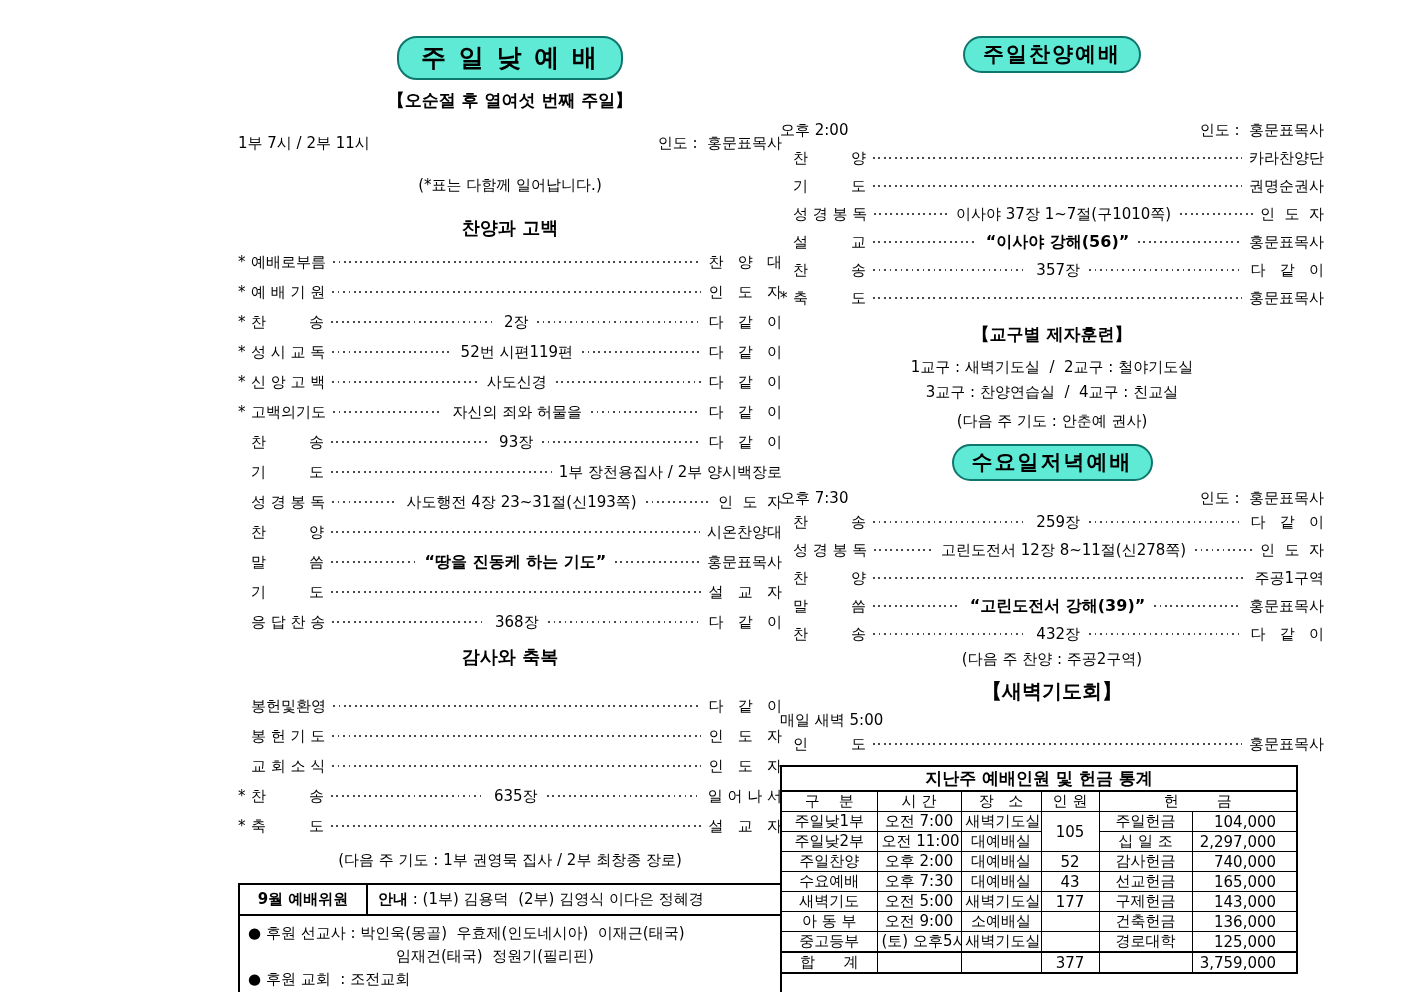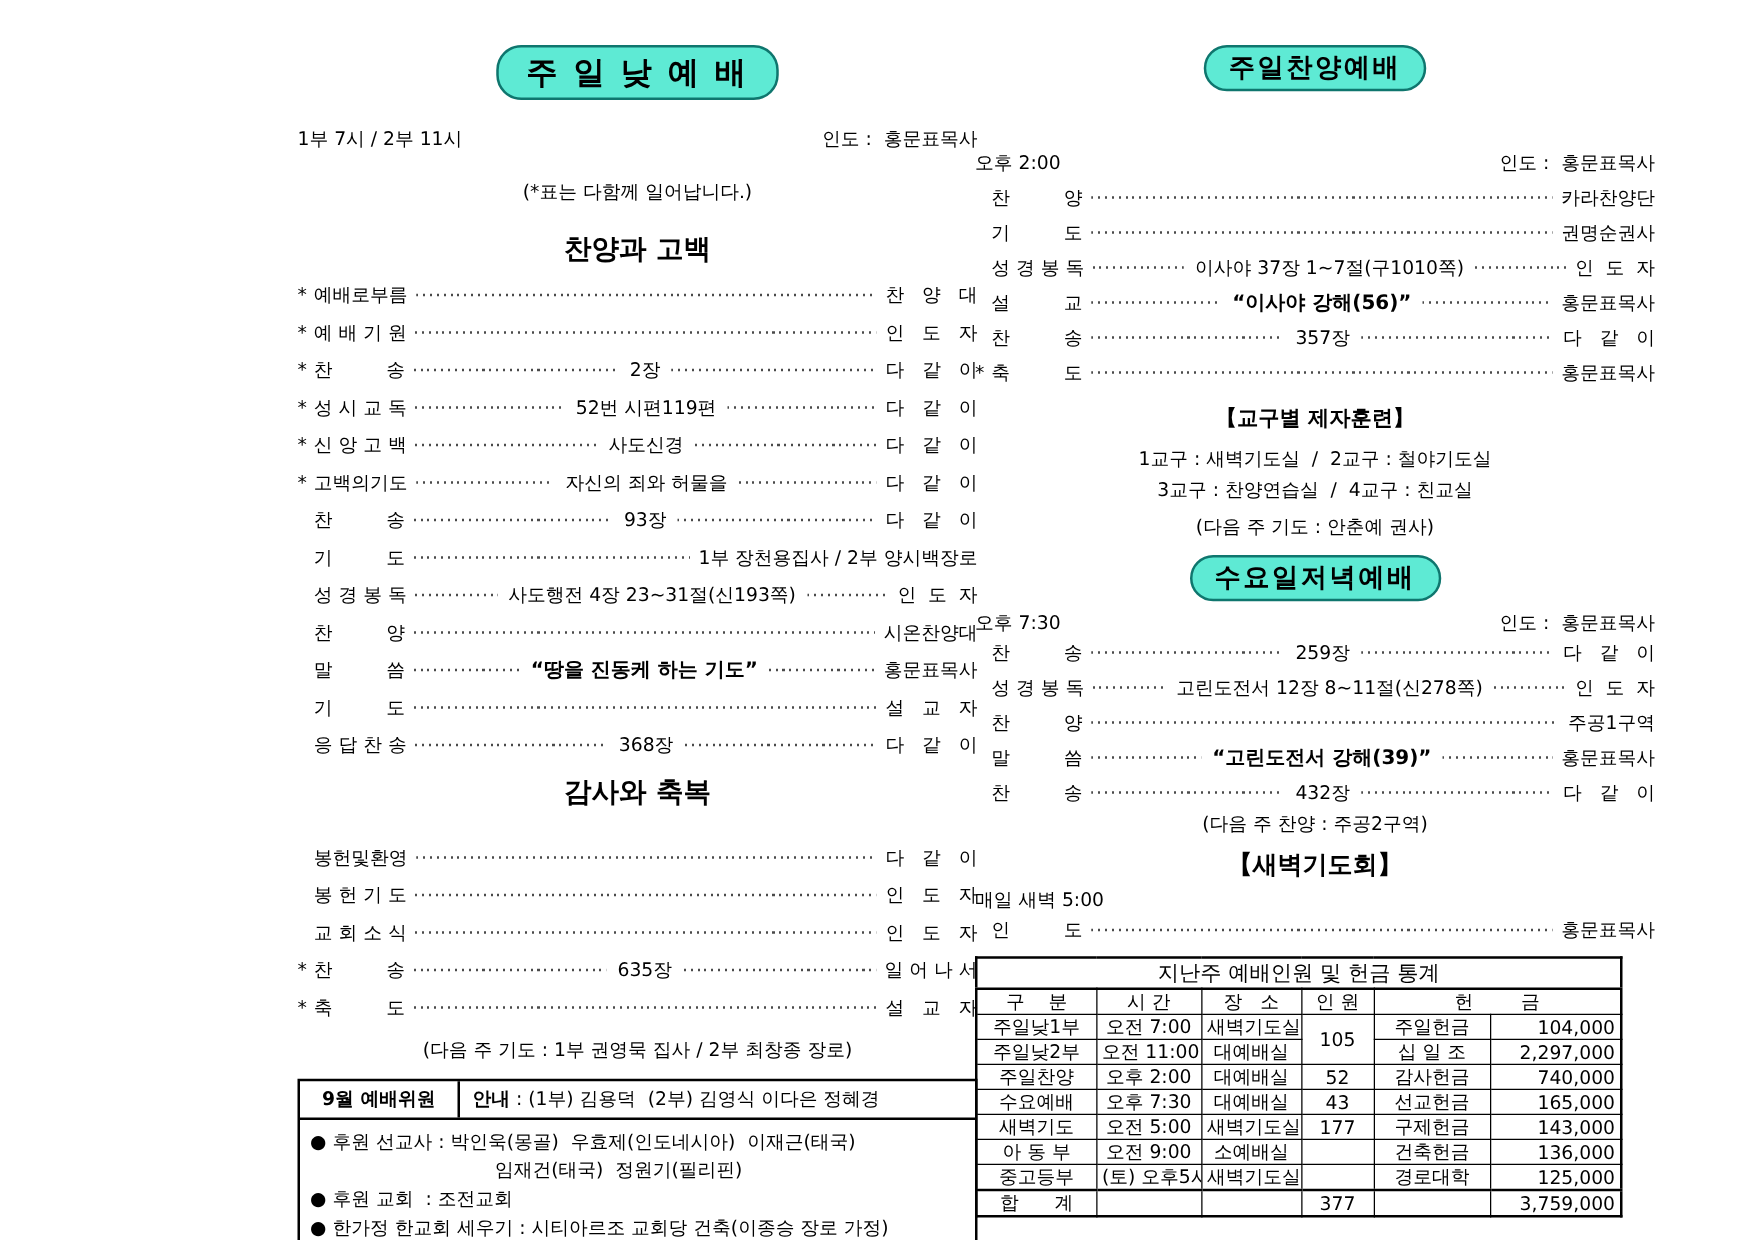--- a/index.html
+++ b/index.html
@@ -24,21 +24,21 @@
   }
   .title-box.small { font-size: 21px; padding: 2px 18px 3px; }
 
   .subtitle { text-align: center; font-weight: bold; font-size: 17px; margin-top: 9px; white-space: pre; }
 
   .time-line { display: flex; justify-content: space-between; white-space: pre; }
   .tl-left-only { white-space: pre; }
 
   .note { text-align: center; margin-top: 23px; white-space: pre; }
 
-  .sec-header { text-align: center; font-weight: bold; font-size: 22px; white-space: pre; }
+  .sec-header { text-align: center; font-weight: bold; font-size: 18px; white-space: pre; }
 
   .worship-row { display: flex; align-items: center; height: 30px; white-space: pre; }
   .col-right .worship-row { height: 28px; }
   .w-star { width: 13px; flex: 0 0 13px; }
   .w-label { white-space: pre; }
   .w-center { white-space: pre; padding: 0 2px; }
   .w-center.bold { font-weight: bold; font-size: 16px; }
   .w-right { white-space: pre; text-align: right; }
   .leader {
     flex: 1 1 auto; min-width: 12px; height: 2px; margin: 0 7px; align-self: center;
@@ -58,31 +58,32 @@
   .bullet-cont { padding-left: 148px; line-height: 23px; white-space: pre; }
 
   .disc-block { margin-top: 11px; }
   .disc-lines { margin-top: 9px; }
   .disc-line { text-align: center; line-height: 25px; white-space: pre; }
 
   .dawn-header { text-align: center; font-weight: bold; font-size: 20px; white-space: pre; }
 
   table.stats { border-collapse: collapse; border: 2px solid #000; width: 516px; table-layout: fixed; margin-top: 7px; }
   table.stats td { border: 1px solid #000; height: 20px; padding: 0 4px; text-align: center; white-space: pre; overflow: hidden; font-size: 15px; }
-  table.stats td.t-title { font-weight: normal; font-size: 17px; height: 15px; border-bottom: 2px solid #000; }
-  table.stats td.amount { text-align: right; padding-right: 4px; }
+  table.stats td.t-title { font-weight: bold; font-size: 17px; height: 15px; border-bottom: 2px solid #000; }
+  table.stats td.amount { text-align: right; padding-right: 20px; }
   table.stats tr.total td { border-top: 2px solid #000; }
 </style>
 </head>
 <body>
 
 <div class="col col-left">
   <div class="title-wrap">
     <div class="title-box">주 일 낮 예 배</div>
   </div>
+  <div class="subtitle">【오순절 후 열여섯 번째 주일】</div>
   <div class="time-line" style="margin-top:22px;">
     <span>1부 7시 / 2부 11시</span>
     <span>인도 :  홍문표목사</span>
   </div>
   <div class="note">(*표는 다함께 일어납니다.)</div>
   <div id="left-sections">
       <div class="sec-header" style="margin: 21px 0px 7px;">찬양과 고백</div>
       <div class="worship-row"><span class="w-star">*</span><span class="w-label">예배로부름</span><div class="leader"></div><span class="w-right">찬   양   대</span></div>
       <div class="worship-row"><span class="w-star">*</span><span class="w-label">예 배 기 원</span><div class="leader"></div><span class="w-right">인   도   자</span></div>
       <div class="worship-row"><span class="w-star">*</span><span class="w-label">찬         송</span><div class="leader"></div><span class="w-center">2장</span><div class="leader"></div><span class="w-right">다   같   이</span></div>

